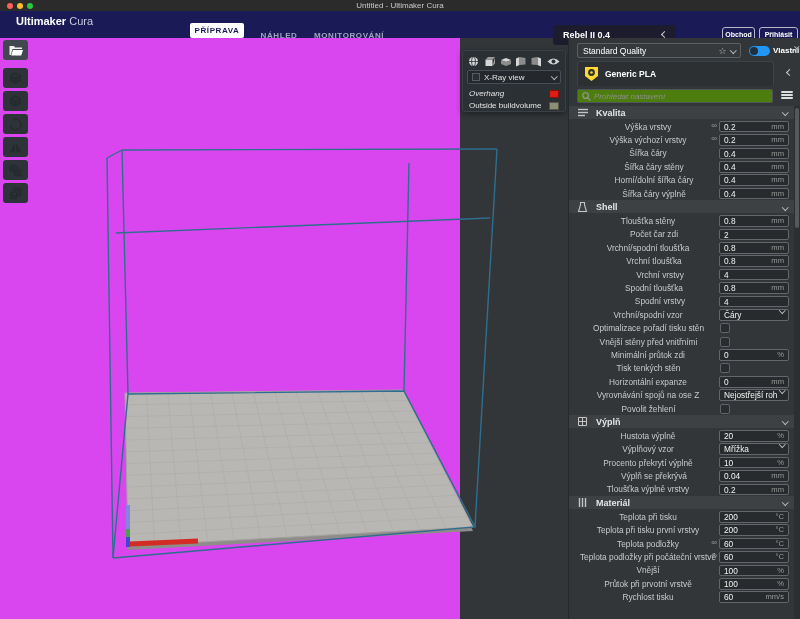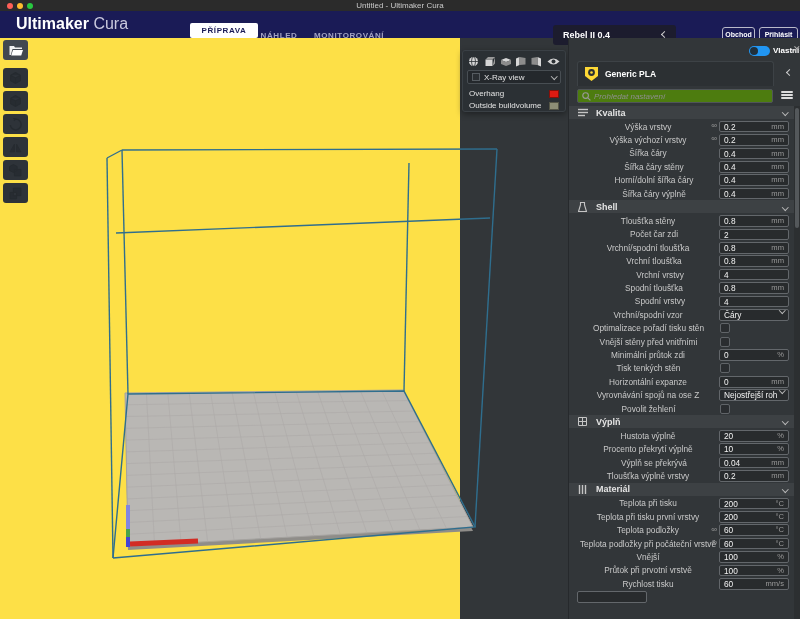--- a/index.html
+++ b/index.html
@@ -10,42 +10,42 @@
   #titlebar { position:absolute; left:0; top:0; width:800px; height:11px; background:#2b2b2b; }
   #titlebar .title { position:absolute; left:0; right:0; top:1px; text-align:center;
     font-size:8px; color:#c9c9c9; }
   .tl { position:absolute; top:2.5px; width:6px; height:6px; border-radius:50%; }
   #tl-close { left:7px;  background:#ff5f57; }
   #tl-min   { left:17px; background:#febc2e; }
   #tl-zoom  { left:27px; background:#28c840; }
 
   
   #header { position:absolute; left:0; top:11px; width:800px; height:27px; background:#1a1b56; }
-  #logo { position:absolute; left:16px; top:4px; font-size:16px; color:#fff; }
+  #logo { position:absolute; left:16px; top:4px; font-size:11px; color:#fff; }
   #logo .bold { font-weight:700; }
   #logo .light { font-weight:300; color:#c9c9de; }
   .stage-tab { position:absolute; top:17px; height:15px; line-height:15px; font-size:8px;
     font-weight:700; letter-spacing:.6px; color:#a3a3c2; text-align:center; cursor:default; }
   .stage-tab.active { background:#ffffff; color:#1a1b56; border-radius:2px; }
-  #tab-prepare { left:190px; width:68px; top:12px; height:15px; line-height:15px; }
+  #tab-prepare { left:190px; width:54px; top:12px; height:15px; line-height:15px; }
   #tab-preview { left:258px; width:42px; }
   #tab-monitor { left:314px; width:64px; }
   #printer-pill { position:absolute; left:553px; top:14px; width:123px; height:20px;
     background:#1c1c2e; border-radius:3px; color:#fff; }
   #printer-pill .pname { position:absolute; left:10px; top:5px; font-size:9px; font-weight:700; }
   .chev-left { width:5px; height:5px; border-left:1.4px solid #cfcfcf; border-bottom:1.4px solid #cfcfcf;
     transform:rotate(45deg); display:inline-block; }
   #printer-pill .chev-left { position:absolute; right:9px; top:7px; }
   .hdr-btn { position:absolute; top:16px; height:15px; line-height:13px; border:1px solid #b9b9c9;
     border-radius:3px; color:#fff; font-size:7px; font-weight:700; text-align:center; background:transparent; }
   #btn-marketplace { left:722px; width:33px; }
   #btn-signin { left:759px; width:39px; }
 
   
-  #viewport { position:absolute; left:0; top:38px; width:460px; height:581px; background:#fde047; }
+  #viewport { position:absolute; left:0; top:38px; width:460px; height:581px; background:#d946ef; }
   #scene { position:absolute; left:0; top:0; }
 
   
   .tool-tile { position:absolute; left:3px; width:25px; height:20px; border-radius:3px;
     display:flex; align-items:center; justify-content:center; }
   #tool-open { top:2px; background:#424850; }
   .tool-disabled { background:#2e3339; }
   .tool-disabled svg { opacity:.55; }
 
   
@@ -56,21 +56,21 @@
     display:flex; justify-content:space-between; align-items:center; }
   #xray-row { position:absolute; left:4px; top:19px; right:4px; height:14px;
     border:1px solid #484e53; border-radius:2px; background:#24282c;
     display:flex; align-items:center; padding:0 4px; gap:4px; }
   #xray-row .mini-box { width:8px; height:8px; border:1px solid #565c61; background:#2a2e32; }
   .chev-down { width:4.5px; height:4.5px; border-right:1.2px solid #b9b9b9; border-bottom:1.2px solid #b9b9b9;
     transform:rotate(45deg); display:inline-block; }
   #xray-row .chev-down { margin-left:auto; margin-top:-2px; }
   .legend-row { position:absolute; left:6px; right:6px; height:11px; display:flex;
     align-items:center; }
-  #legend-overhang { top:37px; }
+  #legend-overhang { top:37px;font-style:italic; }
   #legend-outside { top:49px; }
   .legend-row .swatch { margin-left:auto; width:10px; height:8px; border:1px solid rgba(0,0,0,.4); }
 
   
   #settings { position:absolute; left:568px; top:38px; width:232px; height:581px;
     background:#323639; border-left:1px solid #26292c; color:#cfcfcf; }
   #profile-box { position:absolute; left:8px; top:5px; width:164px; height:15px;
     border:1px solid #5a5f64; border-radius:2px; display:flex; align-items:center;
     padding:0 5px; gap:4px; font-size:8.5px; color:#fff; background:#36393c; }
   #profile-box .star { margin-left:auto; color:#c5c5c5; font-size:9px; }
@@ -269,20 +269,25 @@
       <span class="swatch" style="background: rgb(223, 27, 18);"></span>
     </div>
     <div class="legend-row" id="legend-outside">
       <span>Outside buildvolume</span>
       <span class="swatch" style="background: rgb(141, 142, 118);"></span>
     </div>
   </div>
 </div>
 
 <div id="settings">
+  <div id="profile-box">
+    <span>Standard Quality</span>
+    <span class="star">☆</span>
+    <span class="chev-down"></span>
+  </div>
   <div id="custom-toggle" style="background: rgb(33, 150, 243);">
     <span class="knob"></span>
   </div>
   <div id="custom-label">Vlastní</div>
   <div id="panel-close">✕</div>
 
   <div id="material-tab">
     <svg width="15" height="16" viewBox="0 0 15 16">
       <path d="M1 1 L14 1 L14 10 L7.5 15 L1 10 Z" fill="#fdd835"></path>
       <circle cx="7.5" cy="6.5" r="3.4" fill="#2c3033"></circle>
@@ -475,20 +480,27 @@
         <span class="chev-down"></span>
       </div>
       <div class="srow">
         <span class="lbl">Hustota výplně</span>
         <div class="field">
           <span class="val">20</span>
           <span class="unit">%</span>
         </div>
       </div>
       <div class="srow">
+        <span class="lbl">Výplňový vzor</span>
+        <div class="field">
+          <span class="val">Mřížka</span>
+          <span class="chev-down"></span>
+        </div>
+      </div>
+      <div class="srow">
         <span class="lbl">Procento překrytí výplně</span>
         <div class="field">
           <span class="val">10</span>
           <span class="unit">%</span>
         </div>
       </div>
       <div class="srow">
         <span class="lbl ind1">Výplň se překrývá</span>
         <div class="field">
           <span class="val">0.04</span>

